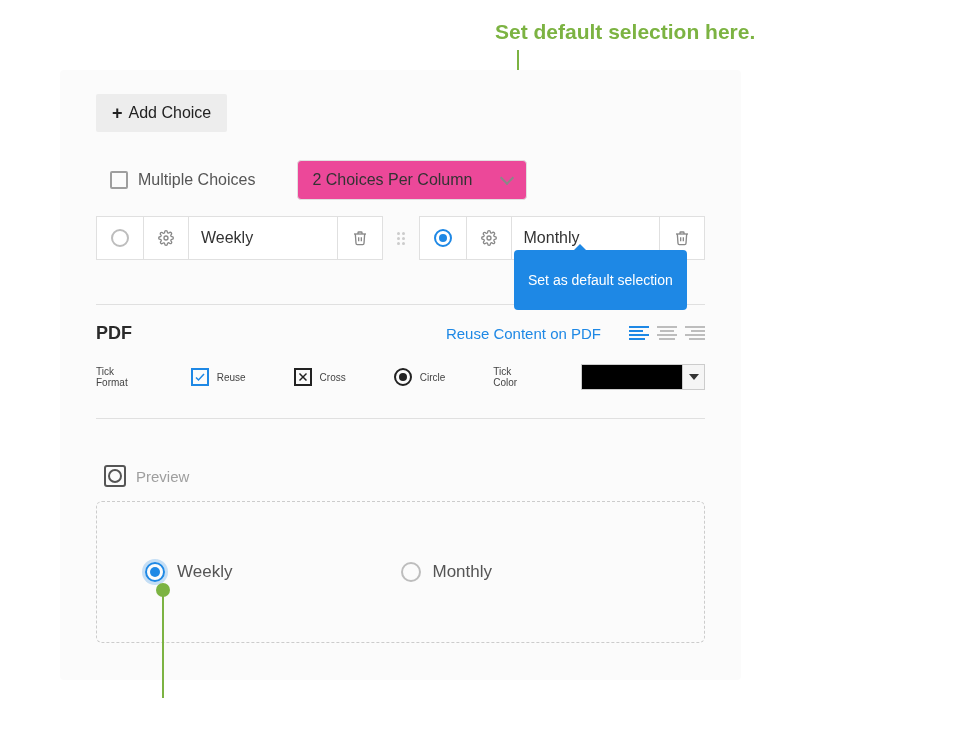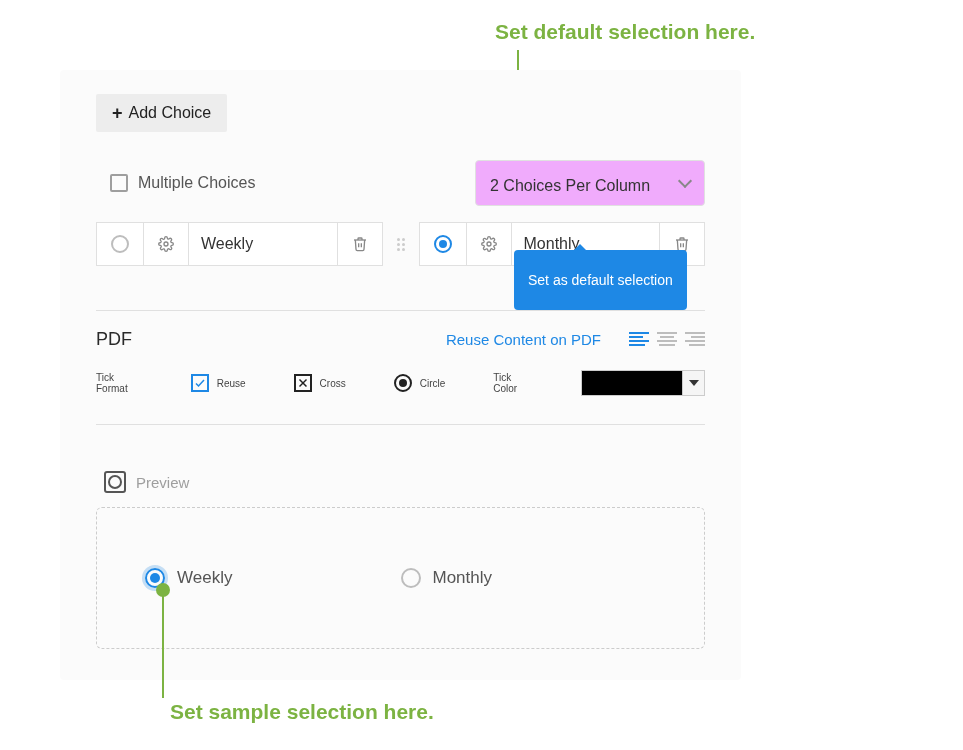--- a/index.html
+++ b/index.html
@@ -50,38 +50,38 @@
     color: #222;
     cursor: pointer;
     border-radius: 2px;
   }
   .btn-add .plus { font-weight: 600; font-size: 18px; line-height: 1; }
 
   .row-mult {
     margin-top: 28px;
     display: flex;
     align-items: center;
-    justify-content: space-between;
+    gap: 42px;
   }
   .chk-wrap {
     display: flex; align-items: center; gap: 10px; margin-left: 14px;
   }
   .checkbox {
     width: 18px; height: 18px;
     border: 2px solid #9e9e9e;
     border-radius: 2px;
     display: inline-block;
   }
   .chk-label { color: #555; font-size: 16px; }
 
   .select-columns {
-    background: #f0abfc;
+    background: #ec4899;
     border: 1px solid #e0e0e0;
     border-radius: 4px;
-    padding: 16px 36px 10px 14px;
+    padding: 10px 36px 10px 14px;
     font-size: 16px;
     color: #333;
     position: relative;
     cursor: pointer;
     min-width: 230px;
   }
   .select-columns::after {
     content: '';
     position: absolute;
     right: 14px; top: 50%;
@@ -156,21 +156,21 @@
 
   .divider {
     border-top: 1px solid #e0e0e0;
     margin-top: 44px;
   }
 
   .pdf-row {
     display:flex; align-items:center; justify-content:space-between;
     margin-top: 18px;
   }
-  .pdf-title { font-weight:400; font-size:18px; }
+  .pdf-title { font-weight:700; font-size:18px; }
   .pdf-link { color:#1e88e5; font-size:15px; cursor:pointer; margin-right: 14px; }
   .align-group { display:flex; gap:8px; }
   .align-btn {
     width: 20px; height:16px;
     display:flex; flex-direction:column; gap:2px;
     cursor:pointer;
   }
   .align-btn span { height:2px; background:#bdbdbd; }
   .align-btn.active span { background:#1e88e5; }
   .align-btn.left span:nth-child(2){width:70%;}
@@ -441,15 +441,14 @@
       <div class="preview-opt">
         <span class="radio-preview"></span>
         <span>Monthly</span>
       </div>
     </div>
 
   </div>
 
   <div class="annot-dot" style="top:583px; left:156px;"></div>
   <div class="annotation-line-bottom"></div>
-  <div class="annotation-bottom">Set sample selection here.</div>
 
 </div>
 
 </body></html>

